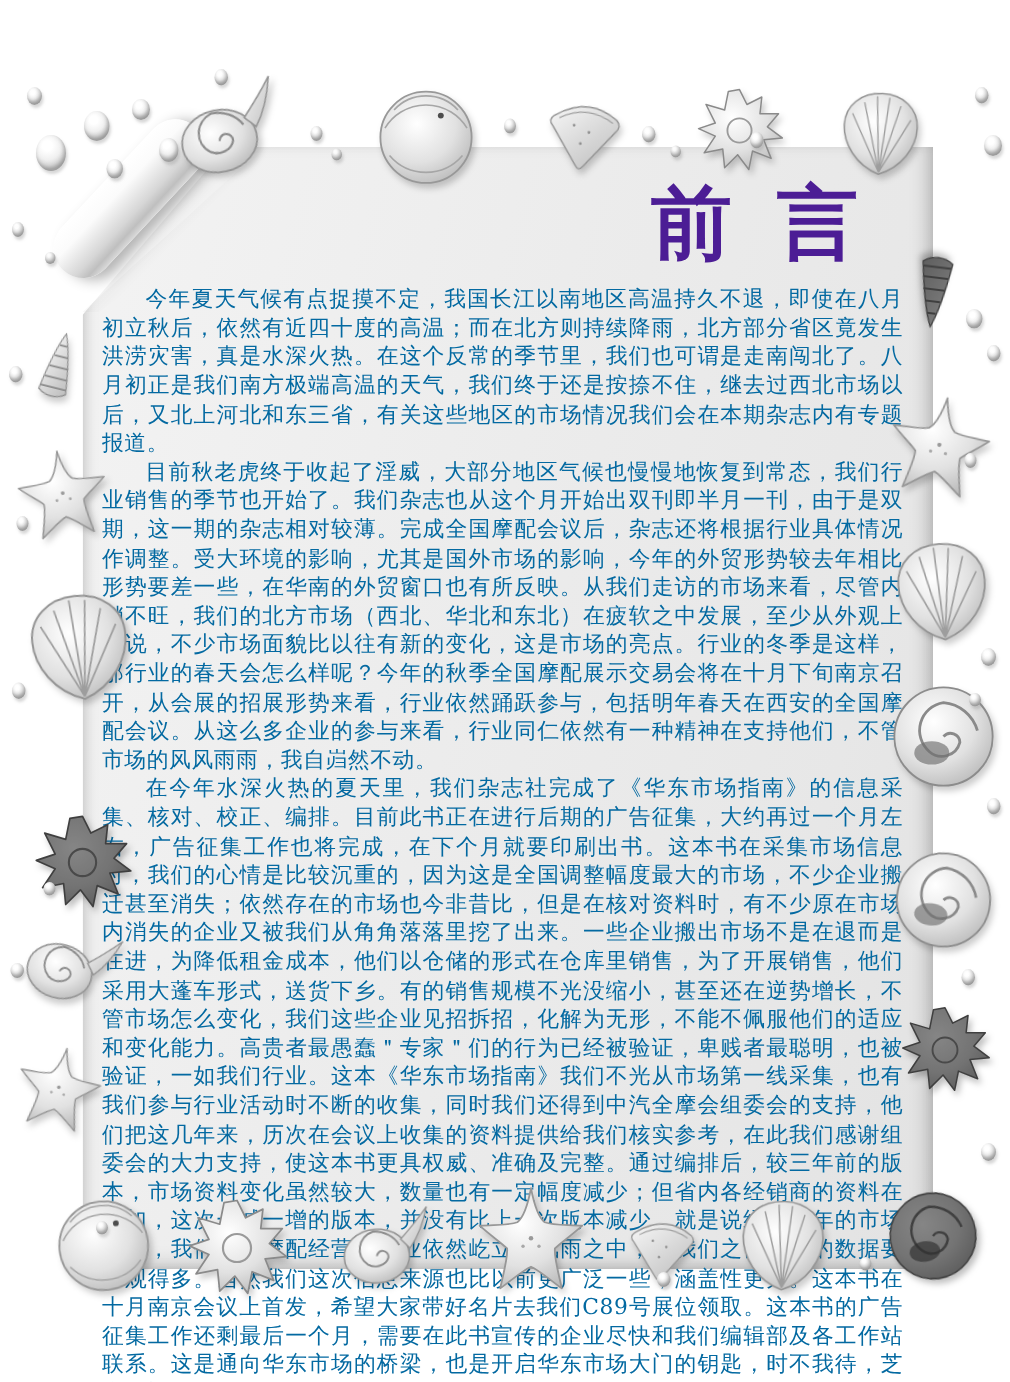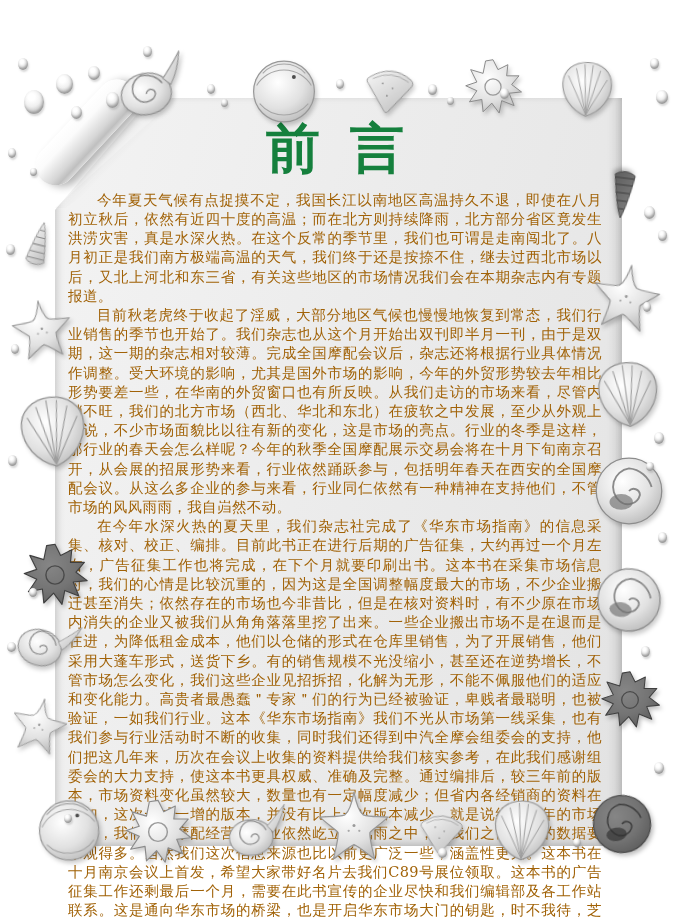--- a/index.html
+++ b/index.html
@@ -18,26 +18,26 @@
         transform:rotate(-47deg);transform-origin:0 50%;
         border-radius:20px/50%;
         background:linear-gradient(to bottom,#ffffff 0%,#fbfbfb 30%,#d6d6d6 72%,#bfbfbf 88%,#dadada 100%);
         box-shadow:4px 6px 9px rgba(0,0,0,.30);}
   .curl-shadow{position:absolute;left:55px;top:108px;width:110px;height:100px;z-index:2;
         background:linear-gradient(135deg,rgba(0,0,0,.22) 0%,rgba(0,0,0,0) 55%);
         clip-path:polygon(0 100%,100% 0,100% 28%,10% 100%);}
 
   
   .content{position:absolute;left:68px;top:112px;width:534px;z-index:2;}
-  .page-title{margin:8px 0 14px;text-align:center;
-        font:700 54px "DejaVu Serif","Liberation Serif",serif;color:#15803d;
+  .page-title{margin:8px 0 14px;text-align:right;
+        font:700 54px "DejaVu Serif","Liberation Serif",serif;color:#4c1d95;
         letter-spacing:30px;text-indent:30px;line-height:1.05;}
   .body-text p{margin:0;text-indent:2em;text-align:justify;
         font:14.5px/19.2px "DejaVu Serif","Liberation Serif",serif;
-        color:#a16207;letter-spacing:.4px;}
+        color:#0369a1;letter-spacing:.4px;}
 
   
   .site-logo{position:absolute;right:14px;bottom:11px;z-index:4;
         font:700 25px "DejaVu Sans","Liberation Sans",sans-serif;letter-spacing:.5px;}
   .logo-main{color:#e9530e;}
   .logo-suffix{color:#161616;}
 
   
   .defs{position:absolute;width:0;height:0;overflow:hidden;}
   .shell{position:absolute;z-index:3;overflow:visible;

